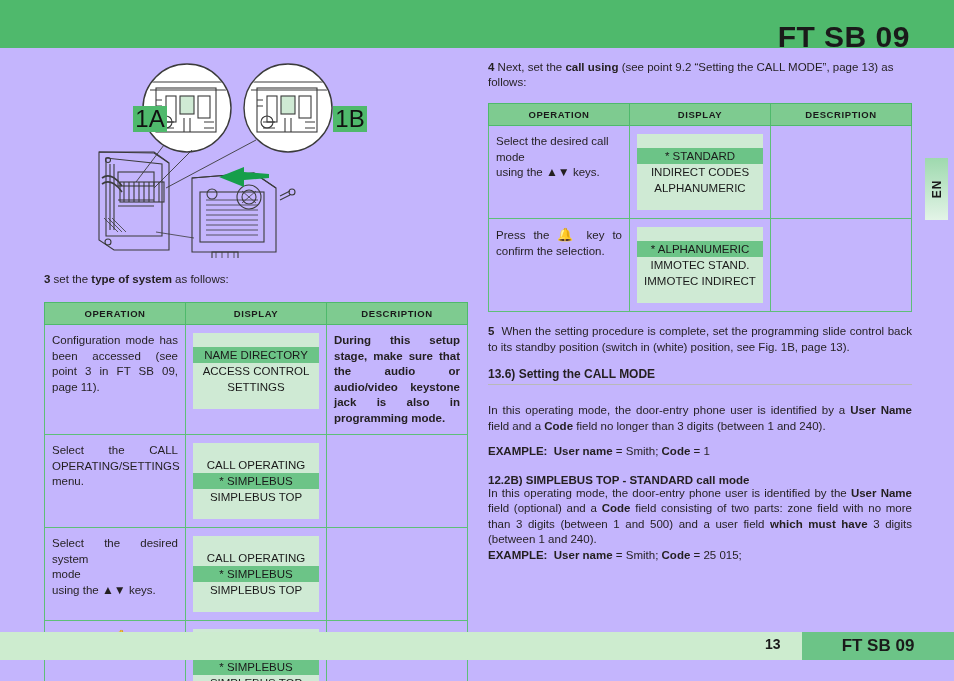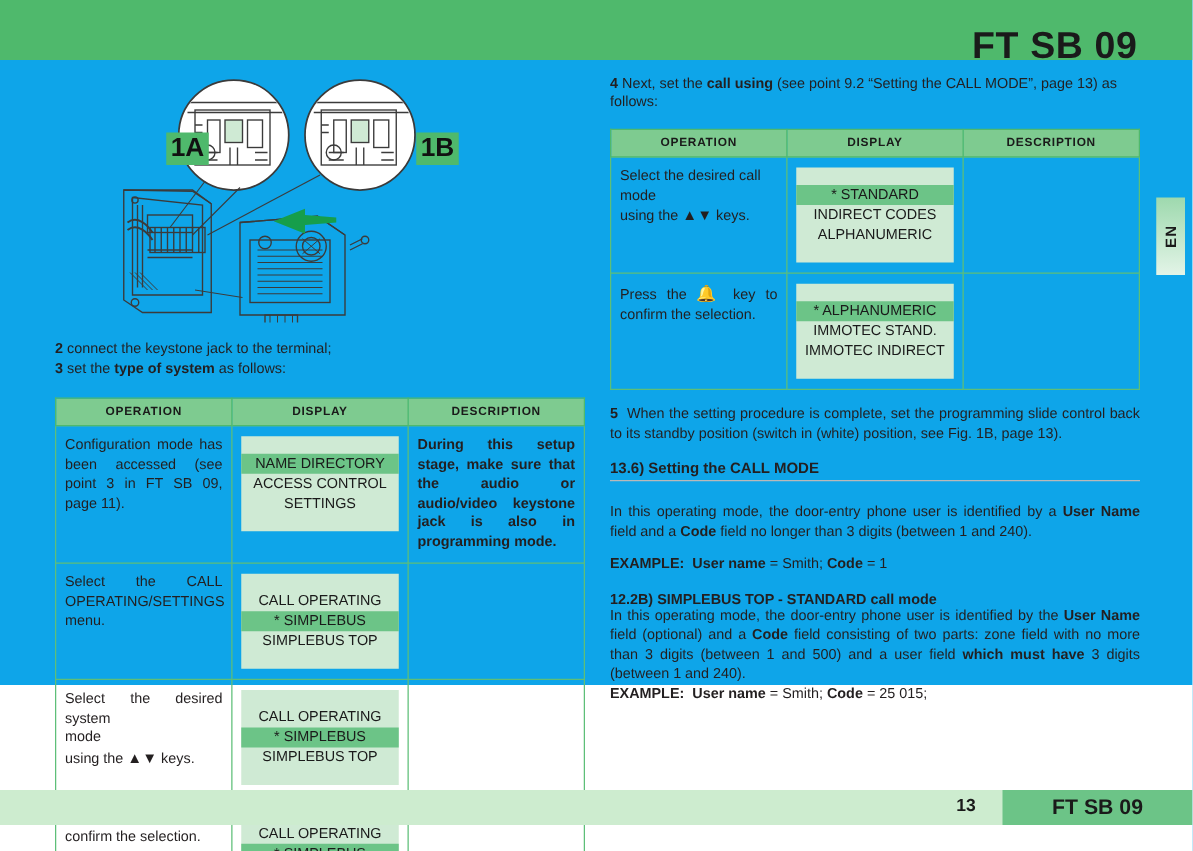--- a/index.html
+++ b/index.html
@@ -5,22 +5,22 @@
   html, body {
     margin: 0; padding: 0;
     width: 954px; height: 681px;
     background: #ffffff;
     font-family: "Liberation Sans", sans-serif;
     color: #231f20;
     overflow: hidden;
   }
   #page {
     position: relative;
-    width: 954px; height: 548px;
-    background: #0ea5e9;
+    width: 954px; height: 681px;
+    background: #c4b5fd;
   }
 
   
   .header-bar {
     position: absolute; left: 0; top: 0;
     width: 954px; height: 48px;
     background: #4fb96c;
   }
   .header-title {
     position: absolute; right: 44px; top: 20px;
@@ -52,21 +52,21 @@
 
   
   .diagram {
     position: relative;
     width: 424px; height: 198px;
   }
   .badge {
     position: absolute;
     background: #4fb96c;
     color: #111;
-    font-size: 21px; font-weight: bold;
+    font-size: 24px; font-weight: normal;
     width: 34px; height: 26px;
     line-height: 26px;
     text-align: center;
   }
   .badge-1a { left: 89px; top: 46px; }
   .badge-1b { left: 289px; top: 46px; }
   .diagram svg { position: absolute; left: 0; top: 0; }
 
   
   .step {
@@ -273,24 +273,20 @@
         </g>
       </svg>
 
       <div class="badge badge-1a">1A</div>
       <div class="badge badge-1b">1B</div>
     </div>
 
     <div class="sp14"></div>
 
     <p class="step">
-      <span class="num">2</span>
-      <span>connect the keystone jack to the terminal;</span>
-    </p>
-    <p class="step">
       <span class="num">3</span>
       <span>set the</span>
       <b>type of system</b>
       <span>as follows:</span>
     </p>
 
     <div class="sp14"></div>
 
     <table class="proc">
       <thead>

